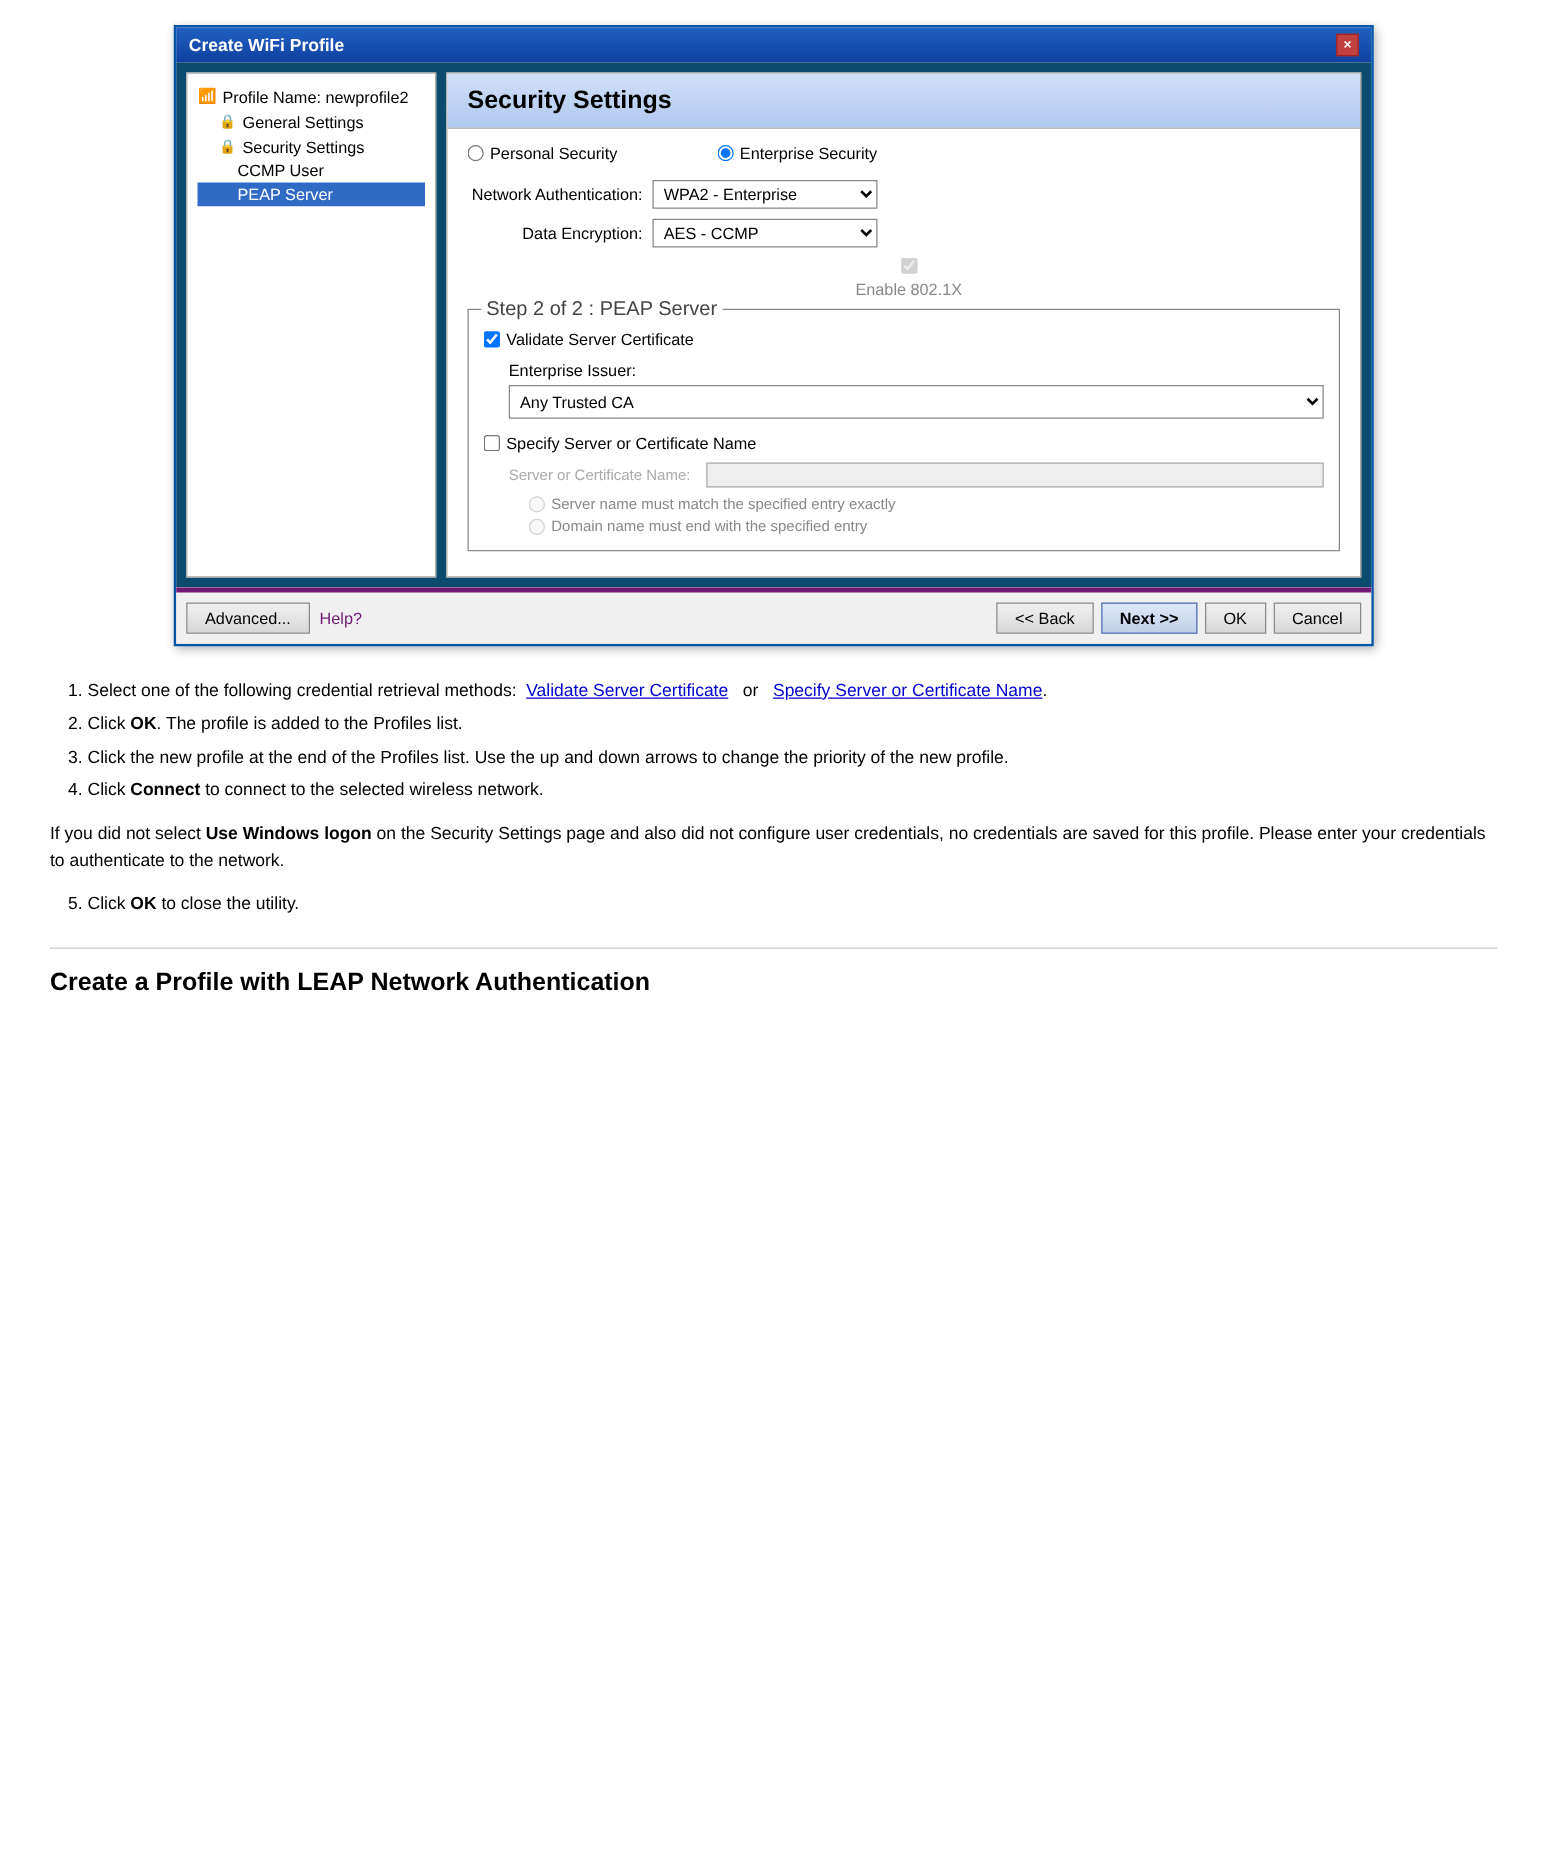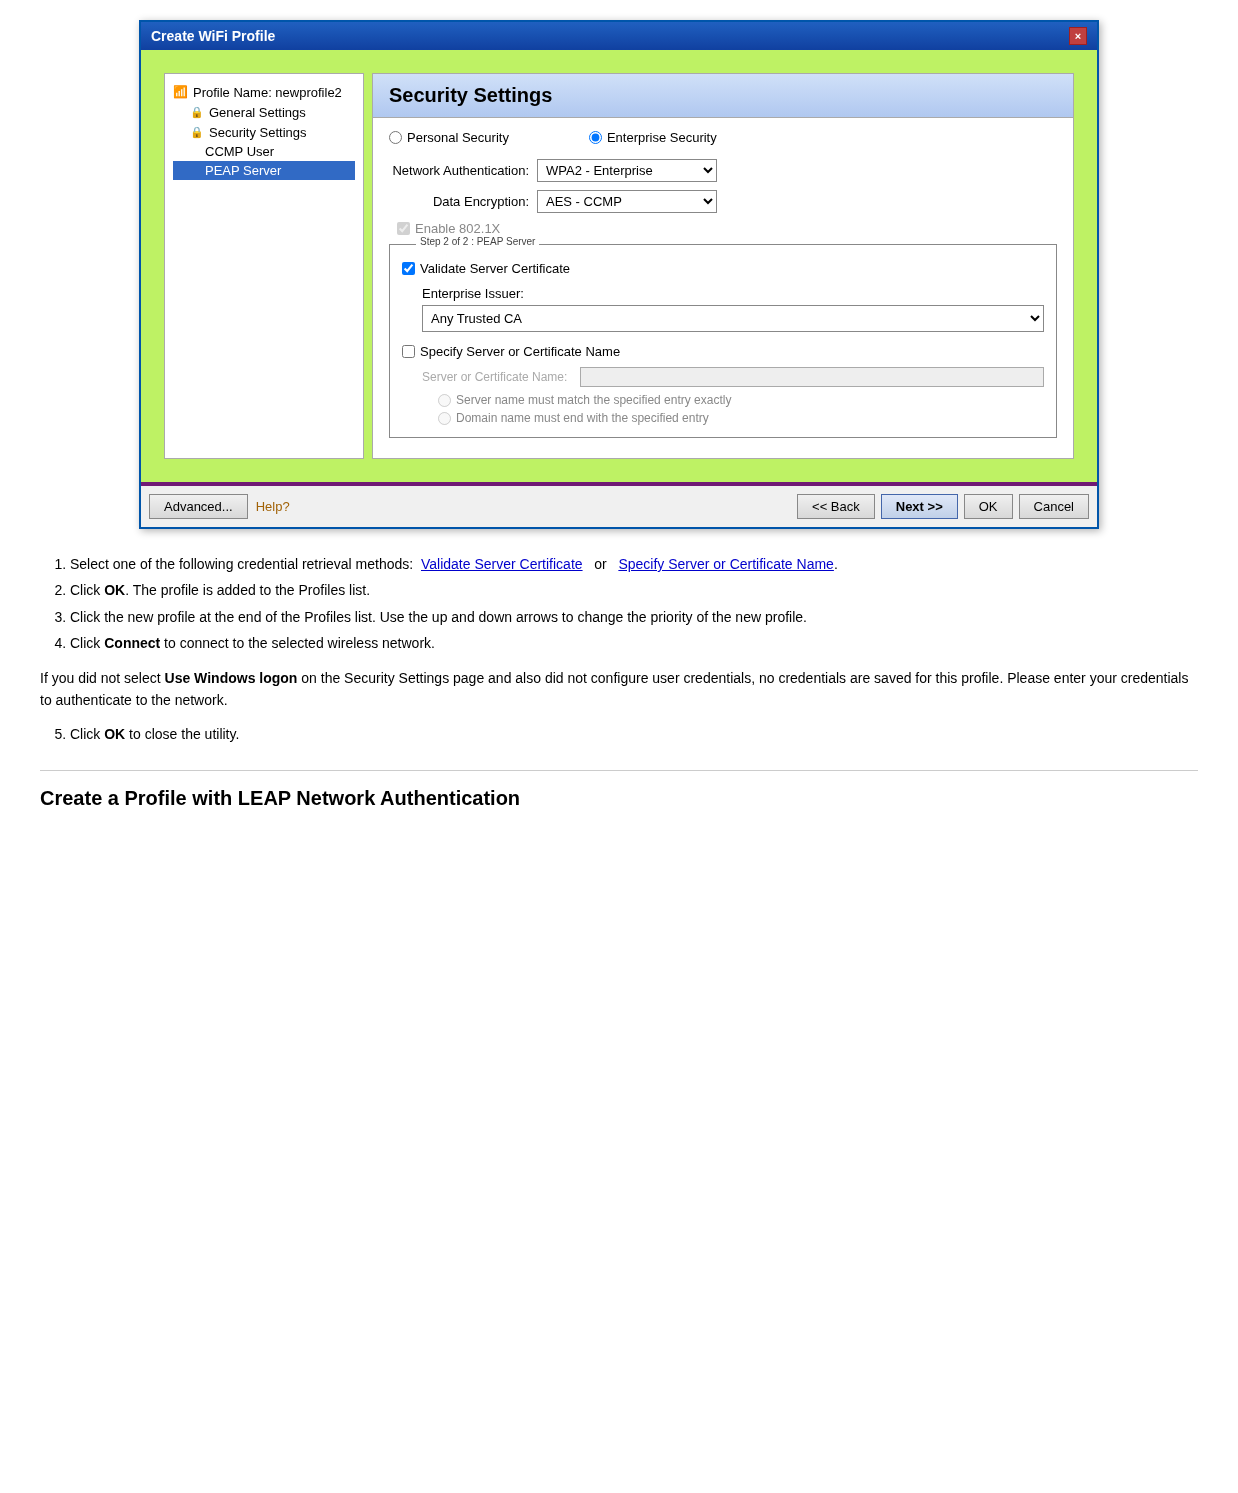--- a/index.html
+++ b/index.html
@@ -44,23 +44,23 @@
       font-size: 11px;
       cursor: pointer;
       display: flex;
       align-items: center;
       justify-content: center;
       font-weight: bold;
     }
 
     .dialog-body {
       display: flex;
-      padding: 23px;
+      padding: 8px;
       gap: 8px;
-      background: #bef264;
+      background: #0c4a6e;
       justify-content: center;
     }
 
     
     .left-panel {
       width: 200px;
       background: #fff;
       border: 1px solid #aaa;
       padding: 8px;
       font-size: 13px;
@@ -150,20 +150,21 @@
     }
 
     .checkbox-row {
       display: flex;
       align-items: center;
       gap: 5px;
       margin-bottom: 4px;
       padding-left: 8px;
       font-size: 13px;
       color: #888;
+      flex-direction: column;
     }
 
     .cisco-btn {
       background: linear-gradient(to bottom, #e8e8e8, #d0d0d0);
       border: 2px solid #0044cc;
       padding: 4px 12px;
       font-size: 13px;
       font-weight: bold;
       cursor: pointer;
       color: #000;
@@ -173,24 +174,24 @@
     .group-box {
       border: 1px solid #888;
       padding: 8px 12px;
       margin: 8px 0;
       position: relative;
     }
 
     .group-box-title {
       position: absolute;
       top: -9px;
-      left: 26px;
+      left: 10px;
       background: #fff;
       padding: 0 4px;
-      font-size: 10px;
+      font-size: 16px;
       color: #444;
     }
 
     .group-inner {
       padding-top: 8px;
     }
 
     .validate-row {
       display: flex;
       align-items: center;
@@ -288,21 +289,21 @@
     }
 
     .footer-btn.primary {
       background: linear-gradient(to bottom, #e0e8f8, #c0d0e8);
       border: 1px solid #4466aa;
       font-weight: bold;
     }
 
     .help-text {
       font-size: 13px;
-      color: #a16207;
+      color: #701a75;
     }
 
     
     .body-content {
       font-size: 14px;
       line-height: 1.6;
       margin-top: 8px;
     }
 
     .body-content ol {

